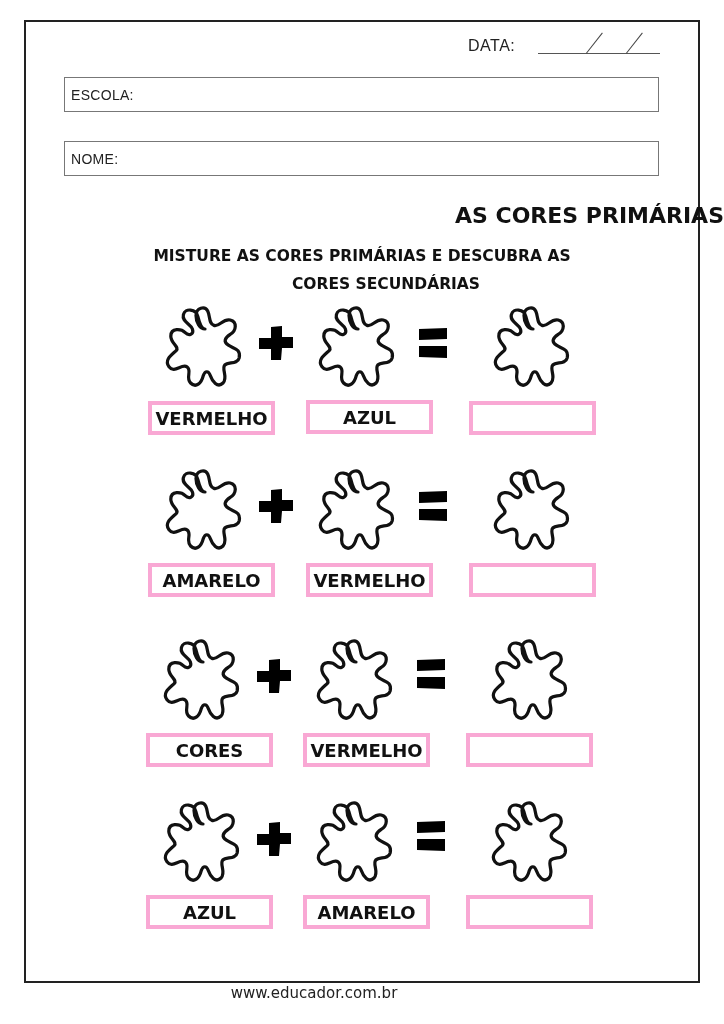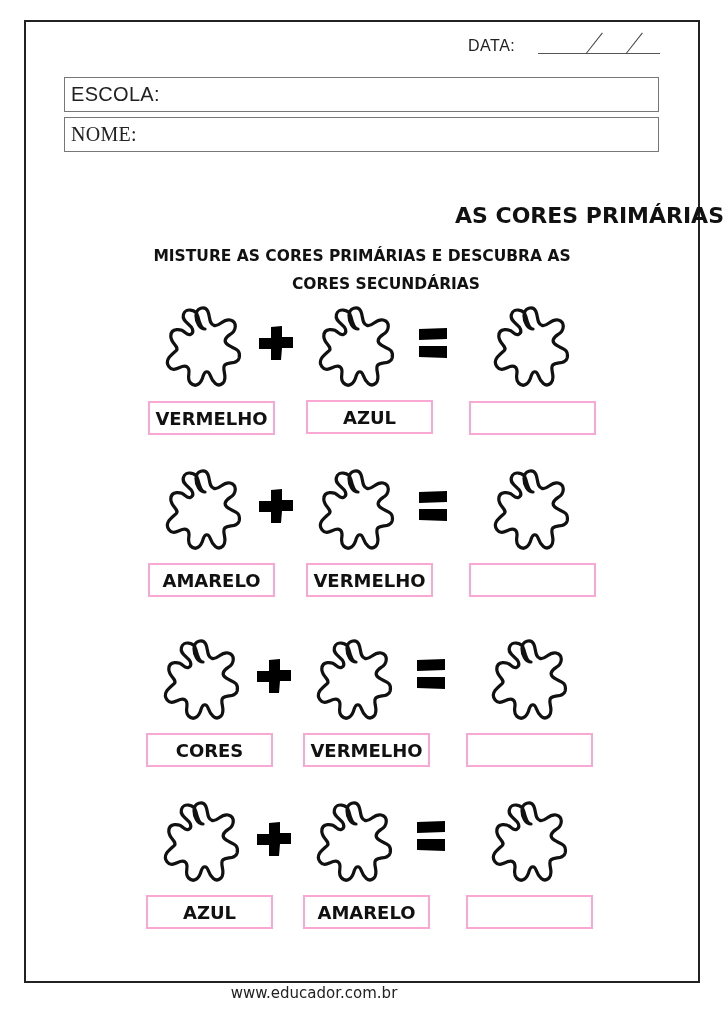--- a/index.html
+++ b/index.html
@@ -2,27 +2,27 @@
 <html><head>
 <meta charset="utf-8">
 <style>
   html, body { margin: 0; padding: 0; background: #ffffff; }
   body { width: 724px; height: 1024px; position: relative; overflow: hidden; font-family: "DejaVu Sans", sans-serif; color: #111; }
   .page-border { position: absolute; left: 24px; top: 20px; width: 672px; height: 959px; border: 2px solid #222; box-sizing: content-box; }
   .date-row { position: absolute; left: 468px; top: 34px; height: 24px; display: flex; align-items: center; }
   .date-label { font-size: 16px; letter-spacing: 0.5px; color: #222; font-family: "Liberation Sans", sans-serif; }
   .date-line { position: absolute; left: 70px; top: 19px; width: 122px; height: 1px; background: #555; }
   .date-slash { position: absolute; width: 1px; height: 26px; background: #444; transform-origin: bottom left; transform: rotate(38deg); top: -7px; }
-  .field-box { position: absolute; left: 64px; width: 595px; height: 35px; border: 1px solid #777; box-sizing: border-box; display: flex; align-items: center; padding-left: 6px; font-size: 20px; letter-spacing: 0.3px; color: #222; font-family: "Liberation Sans", sans-serif; }
+  .field-box { position: absolute; left: 64px; width: 595px; height: 35px; border: 1px solid #777; box-sizing: border-box; display: flex; align-items: center; padding-left: 6px; font-size: 14px; letter-spacing: 0.3px; color: #222; font-family: "Liberation Sans", sans-serif; }
   .title { position: absolute; left: 0; width: 724px; top: 203px; text-align: right; font-weight: bold; font-size: 22px; color: #111; }
   .subtitle { position: absolute; left: 0; width: 724px; text-align: center; font-weight: bold; font-size: 15.5px; color: #111; }
   .splat { position: absolute; width: 90px; height: 94px; }
   .plus { position: absolute; width: 34px; height: 34px; }
   .equals { position: absolute; width: 28px; height: 30px; }
-  .label-box { position: absolute; width: 127px; height: 34px; border: 2px solid #f9a8d4; box-sizing: border-box; display: flex; align-items: center; justify-content: center; font-weight: bold; font-size: 18px; color: #111; white-space: nowrap; overflow: hidden; }
+  .label-box { position: absolute; width: 127px; height: 34px; border: 4px solid #f9a8d4; box-sizing: border-box; display: flex; align-items: center; justify-content: center; font-weight: bold; font-size: 18px; color: #111; white-space: nowrap; overflow: hidden; }
   .label-box.answer { background: #fff; }
   .footer { position: absolute; left: 0; width: 628px; top: 984px; text-align: center; font-size: 15px; color: #222; }
 </style>
 </head>
 <body>
 
 <svg width="0" height="0" style="position:absolute">
   <defs>
     <symbol id="splat-shape" viewBox="0 0 100 100">
       <path d="M50 30 C44 30 40 22 40 15 C40 6 50 4 53 10 C56 16 54 24 60 26 C66 28 70 18 78 20 C86 22 85 32 78 36 C72 40 70 44 76 48 C82 52 90 52 88 62 C86 70 76 66 72 70 C68 74 76 84 70 90 C64 96 58 88 56 82 C54 76 50 76 48 82 C46 90 40 96 34 90 C28 84 36 76 30 72 C24 68 16 80 10 72 C4 64 14 58 18 54 C22 50 12 46 12 38 C12 28 24 30 28 34 C32 38 38 36 36 30 C34 24 24 22 26 14 C28 6 40 8 42 16 C44 24 46 30 50 30 Z" fill="none" stroke="#111" stroke-width="3.6" stroke-linejoin="round"></path>
@@ -42,21 +42,21 @@
 <div class="date-row">
   <span class="date-label">DATA:</span>
   <span class="date-line"></span>
   <span class="date-slash" style="left:118px;"></span>
   <span class="date-slash" style="left:158px;"></span>
 </div>
 
 <div class="field-box" style="top:77px;">
   <span>ESCOLA:</span>
 </div>
-<div class="field-box" style="top:117px;font-family:Liberation Serif, serif;">
+<div class="field-box" style="top:141px;">
   <span>NOME:</span>
 </div>
 
 <div class="title">AS CORES PRIMÁRIAS</div>
 <div class="subtitle" style="top:247px;">MISTURE AS CORES PRIMÁRIAS E DESCUBRA AS</div>
 <div class="subtitle" style="top:275px;padding-left:24px;">CORES SECUNDÁRIAS</div>
 
 <div>
   <svg class="splat" style="left:160px; top:300px;">
       <use href="#splat-shape"></use>

